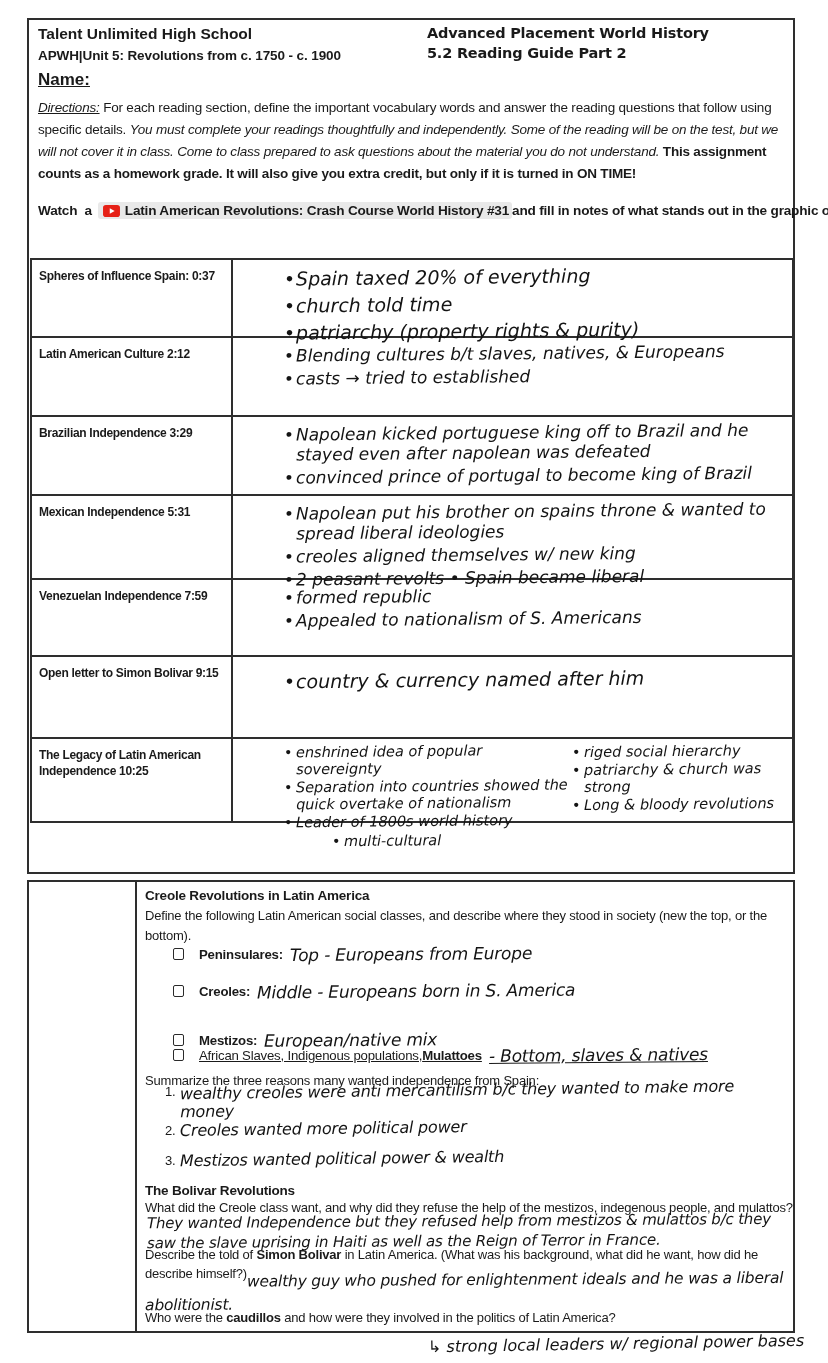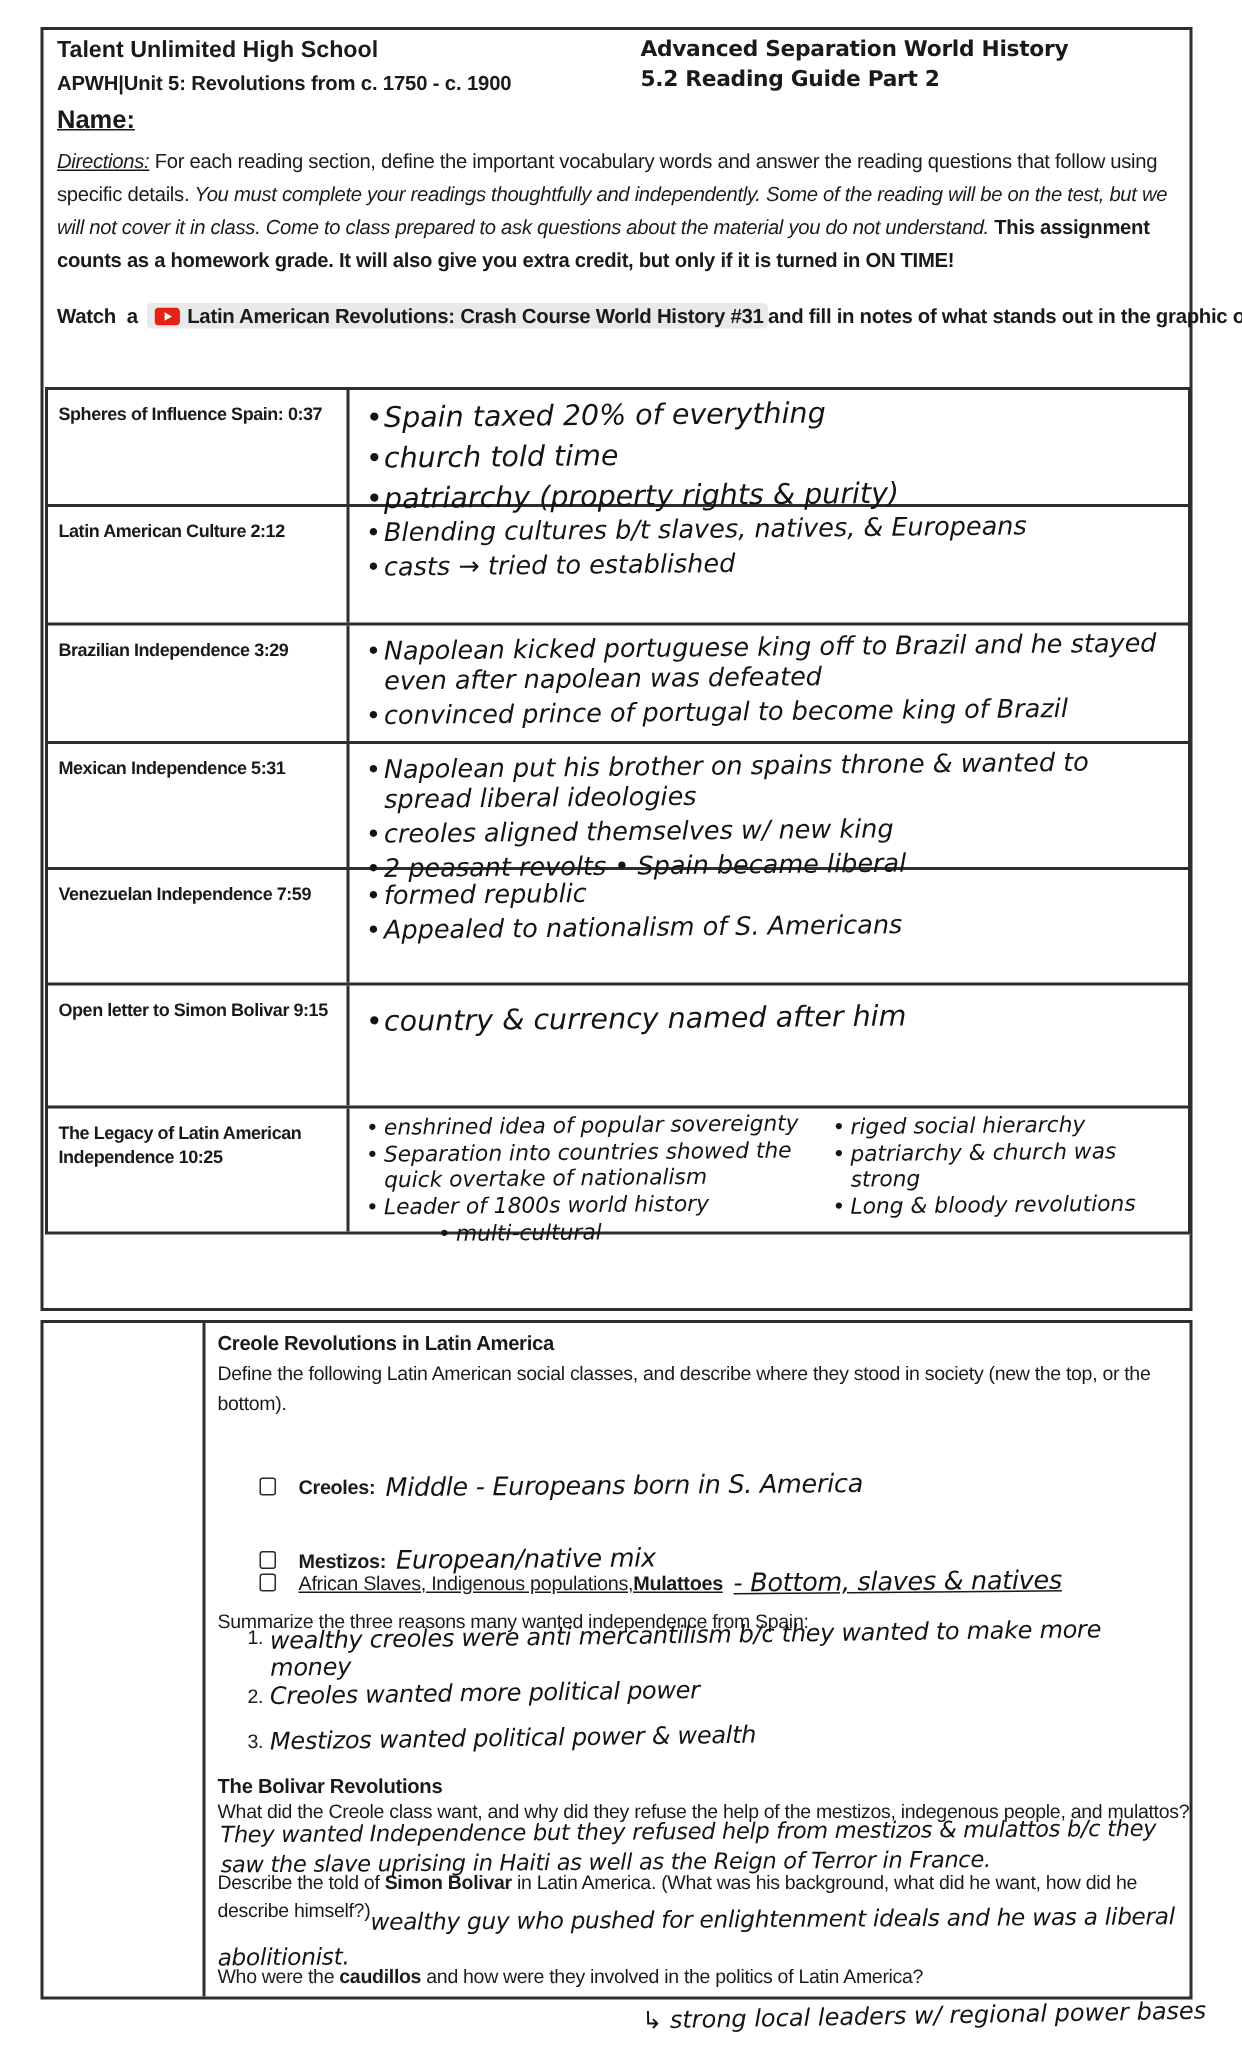--- a/index.html
+++ b/index.html
@@ -26,21 +26,21 @@
   .dir-italic{font-style:italic;}
   .dir-bold{font-weight:bold;}
   .watch{position:absolute;top:182px;left:9px;font-size:13.6px;font-weight:bold;
     display:flex;align-items:center;white-space:pre;letter-spacing:-.2px;}
   .chip{display:inline-flex;align-items:center;gap:5px;background:#e9e9e9;
     border-radius:3px;padding:1px 3px 1px 5px;margin-left:6px;cursor:pointer;}
   .yt{display:inline-block;line-height:0;}
   
   .vtable{position:absolute;top:238px;left:1px;width:764px;border:2px solid #2e2e2e;
     box-sizing:border-box;background:#fff;}
-  .vrow{display:flex;box-sizing:border-box;border-top:2px solid #2e2e2e;}
+  .vrow{display:flex;box-sizing:border-box;border-top:2px solid #2e2e2e;gap:40px;}
   .vrow.first{border-top:none;}
   .vlabel{width:201px;min-width:201px;box-sizing:border-box;border-right:2px solid #2e2e2e;
     padding:8px 4px 0 7px;font-weight:bold;font-size:12px;letter-spacing:-.3px;line-height:1.35;}
   .vnotes{flex:1;padding:2px 4px 0 10px;box-sizing:border-box;}
   .hr0{height:76px}.hr1{height:79px}.hr2{height:79px}.hr3{height:84px}
   .hr4{height:77px}.hr5{height:82px}.hr6{height:84px}
   
   .hw{font-family:"DejaVu Sans",sans-serif;font-style:italic;color:#141414;}
   .note{position:relative;padding-left:13px;font-size:17px;line-height:1.18;
     margin-top:3px;transform:rotate(-.6deg);}
@@ -83,21 +83,21 @@
 <body>
 
 <div class="frame1">
 
   <div class="hdr">
     <div class="hdr-left">
       <div class="h-line1">Talent Unlimited High School</div>
       <div class="h-line2">APWH|Unit 5: Revolutions from c. 1750 - c. 1900</div>
     </div>
     <div class="hdr-right">
-      <div class="h-line1">Advanced Separation World History</div>
+      <div class="h-line1">Advanced Placement World History</div>
       <div class="h-line2">5.2  Reading Guide Part 2</div>
     </div>
   </div>
 
   <div class="name-label">Name:</div>
 
   <div class="directions"><span class="dir-label">Directions:</span><span> For each reading section, define the important vocabulary words and answer the reading questions that follow using specific details. </span><span class="dir-italic">You must complete your readings thoughtfully and independently. Some of the reading will be on the test, but we will not cover it in class. Come to class prepared to ask questions about the material you do not understand. </span><span class="dir-bold">This assignment counts as a homework grade. It will also give you extra credit, but only if it is turned in ON TIME!</span></div>
 
   <div class="watch"><span>Watch  a</span><span class="chip"><span class="yt"><svg width="17" height="12" viewBox="0 0 24 17">
             <rect x="0" y="0" width="24" height="17" rx="4" fill="#e62117"></rect>
@@ -175,20 +175,25 @@
   </div>
 </div>
 
 <div class="frame2">
   <div class="f2-left"></div>
   <div class="f2-content">
 
     <div class="blk b-title">Creole Revolutions in Latin America</div>
     <div class="blk b-intro">Define the following Latin American social classes, and describe where they stood in society (new the top, or the bottom).</div>
 
+    <div class="blk cb-item i1">
+      <span class="cb"></span>
+      <span class="cb-label">Peninsulares:</span>
+      <span class="cb-ans hw">Top - Europeans from Europe</span>
+    </div>
     <div class="blk cb-item i2">
       <span class="cb"></span>
       <span class="cb-label">Creoles:</span>
       <span class="cb-ans hw">Middle - Europeans born in S. America</span>
     </div>
     <div class="blk cb-item i3">
       <span class="cb"></span>
       <span class="cb-label">Mestizos:</span>
       <span class="cb-ans hw">European/native mix</span>
     </div>

